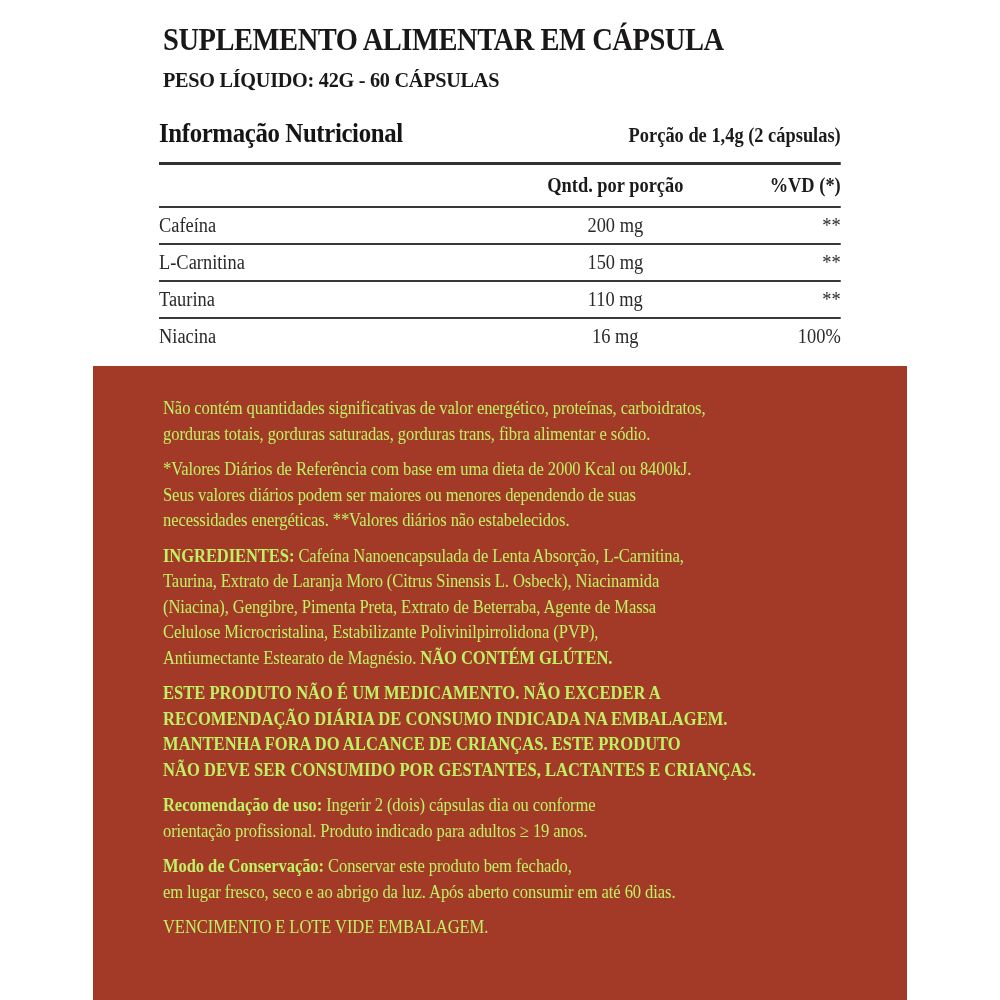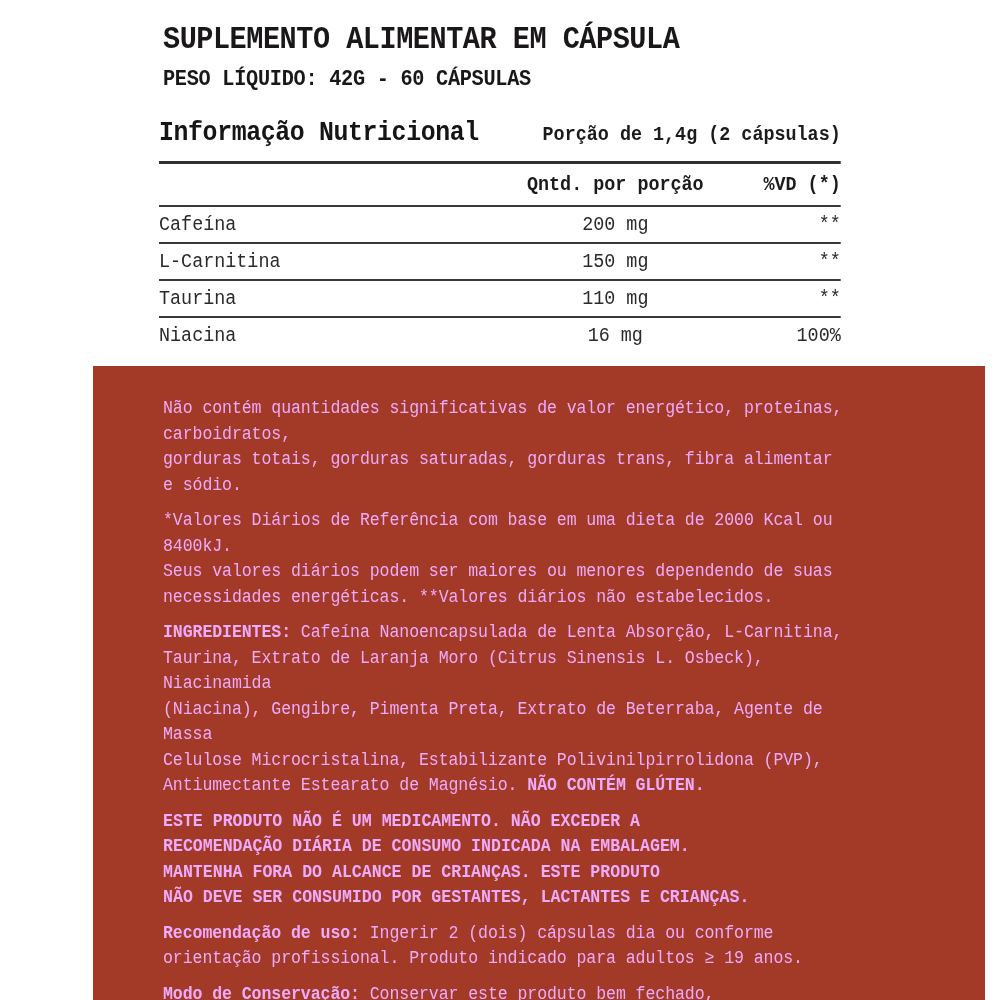--- a/index.html
+++ b/index.html
@@ -1,18 +1,18 @@
 <!DOCTYPE html>
 <html><head>
 <meta charset="utf-8">
 <style>
   html,body{margin:0;padding:0;background:#ffffff;}
   .page{
     position:relative;width:1000px;height:1000px;background:#ffffff;overflow:hidden;
-    font-family:Liberation Mono, monospace;color:#1f1d1d;
+    font-family:Liberation Serif, serif;color:#1f1d1d;
   }
   
   .squeeze{transform:scaleX(0.92);transform-origin:0 0;}
 
   
   .top{position:absolute;left:163px;top:22px;width:760px;}
   .product-title{font-size:31px;font-weight:800;letter-spacing:-0.5px;line-height:36px;color:#191717;}
   .net-weight{font-size:22px;font-weight:700;letter-spacing:-0.3px;margin-top:9px;color:#191717;}
 
   
@@ -24,22 +24,22 @@
   .rule-thick{height:3px;background:#323030;margin-top:13px;}
   .rule{height:2px;background:#3a3838;}
   .nt-cols,.nt-row{display:grid;grid-template-columns:1fr 300px 95px;align-items:center;}
   .nt-cols{padding:9px 0;font-size:20px;font-weight:700;color:#1c1a1a;}
   .nt-row{padding:6px 0;font-size:20px;color:#2b2929;}
   .col-amount{text-align:center;}
   .col-dv{text-align:right;}
 
   
   .panel{
-    position:absolute;left:93px;top:366px;width:892px;height:634px;
-    background:#A33A27;color:#f0abfc;box-sizing:border-box;padding:30px 0 0 70px;
+    position:absolute;left:93px;top:366px;width:814px;height:634px;
+    background:#A33A27;color:#bef264;box-sizing:border-box;padding:30px 0 0 70px;
   }
   .panel-inner{width:741px;font-size:18px;line-height:25.5px;letter-spacing:-0.1px;}
   .panel p{margin:0 0 10px 0;white-space:pre-line;}
   .b{font-weight:700;}
   .warning{font-weight:700;letter-spacing:0;}
 </style>
 </head>
 <body>
 
 <div class="page">

